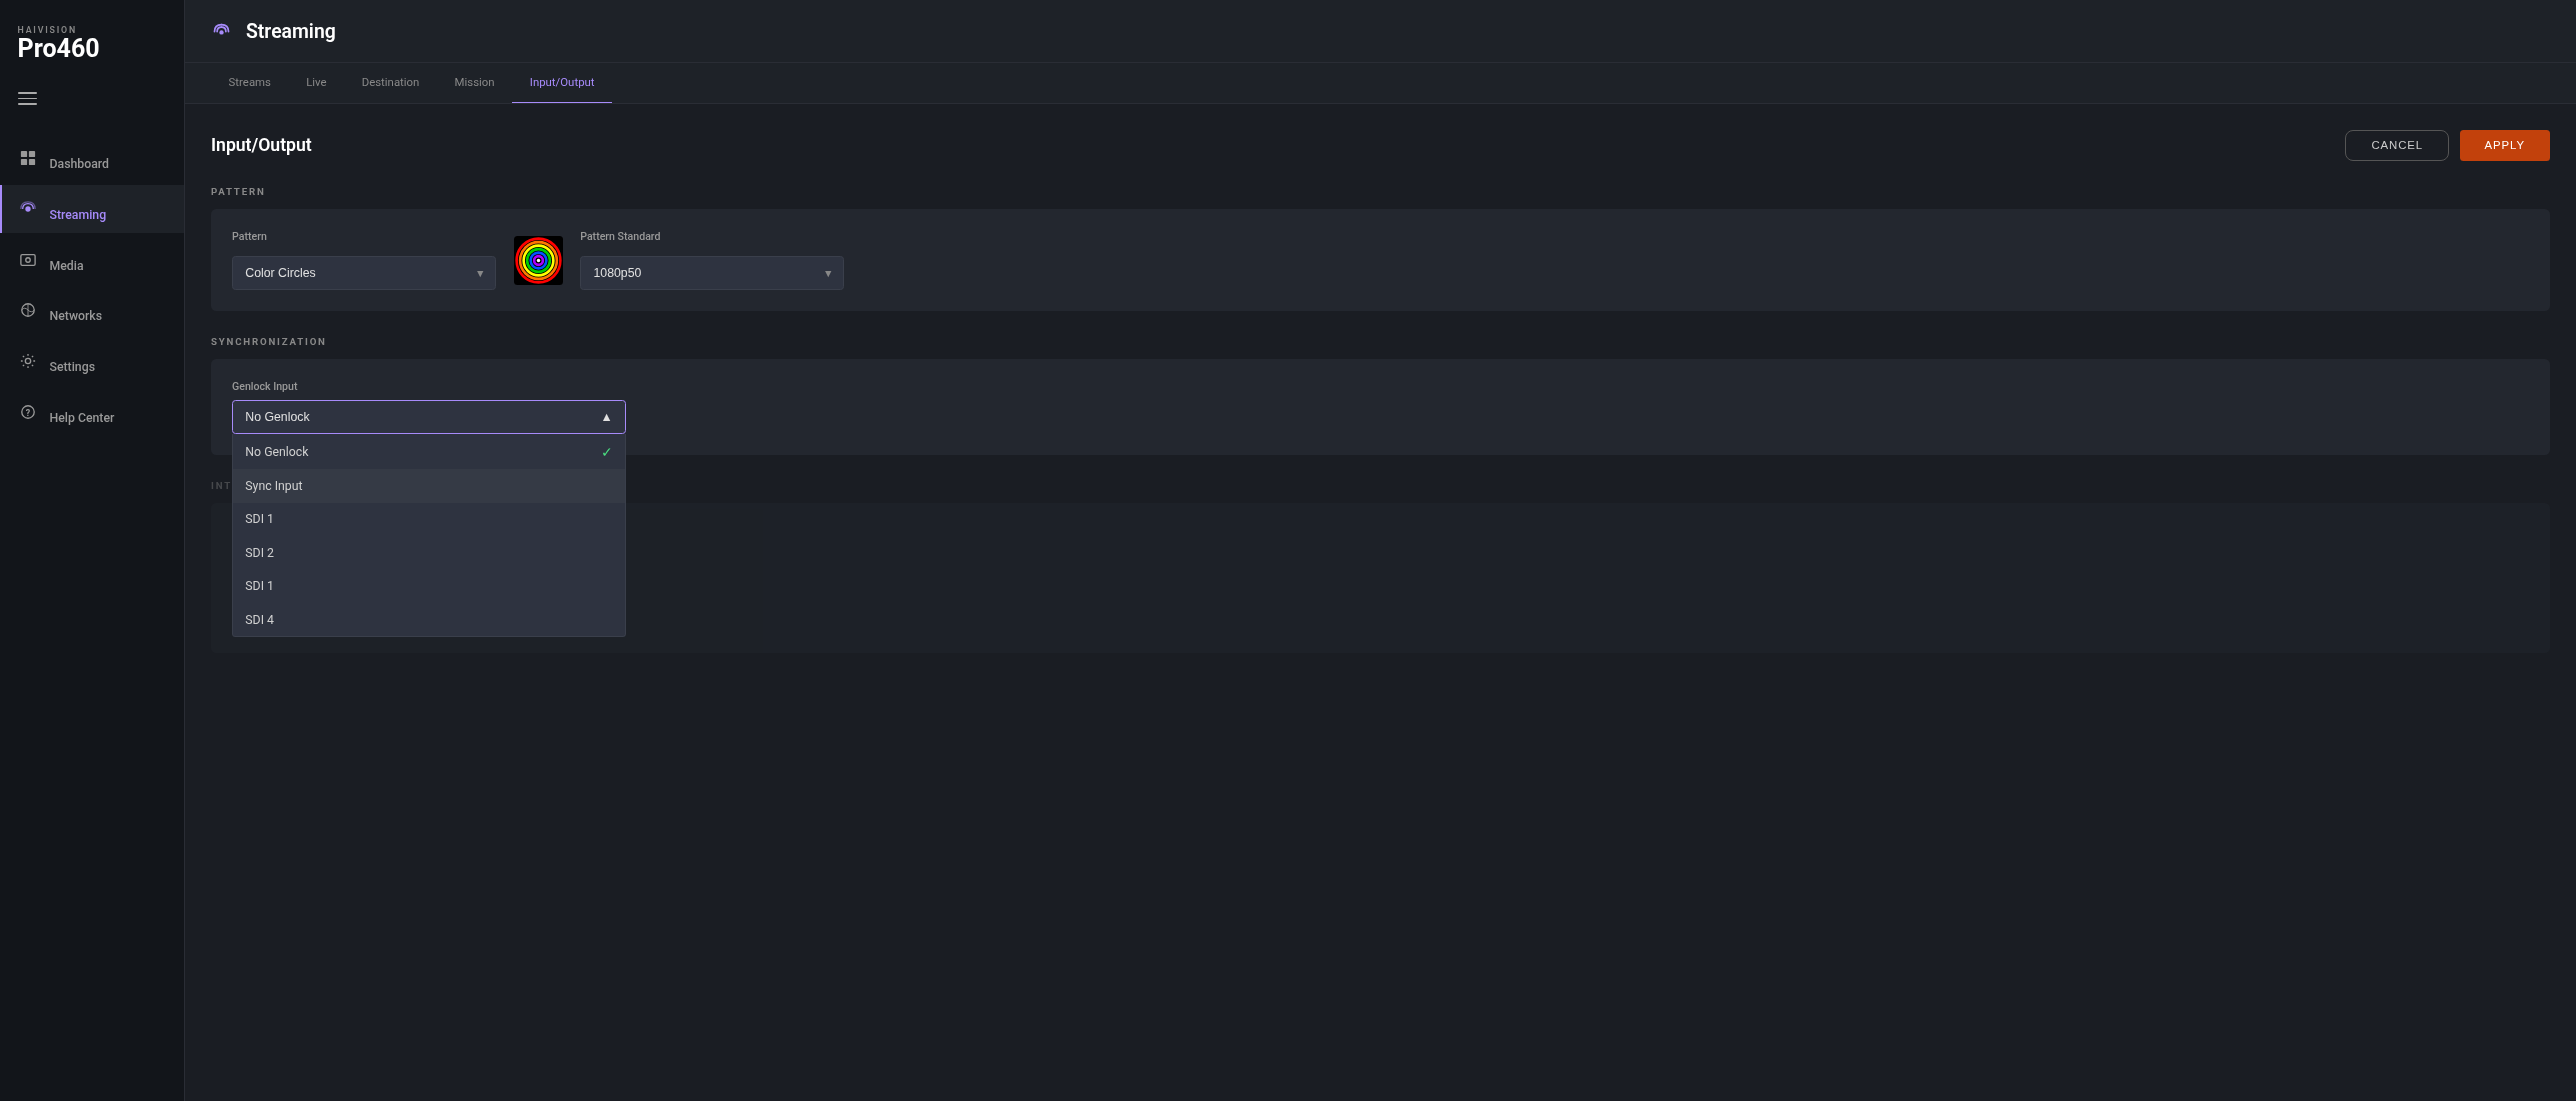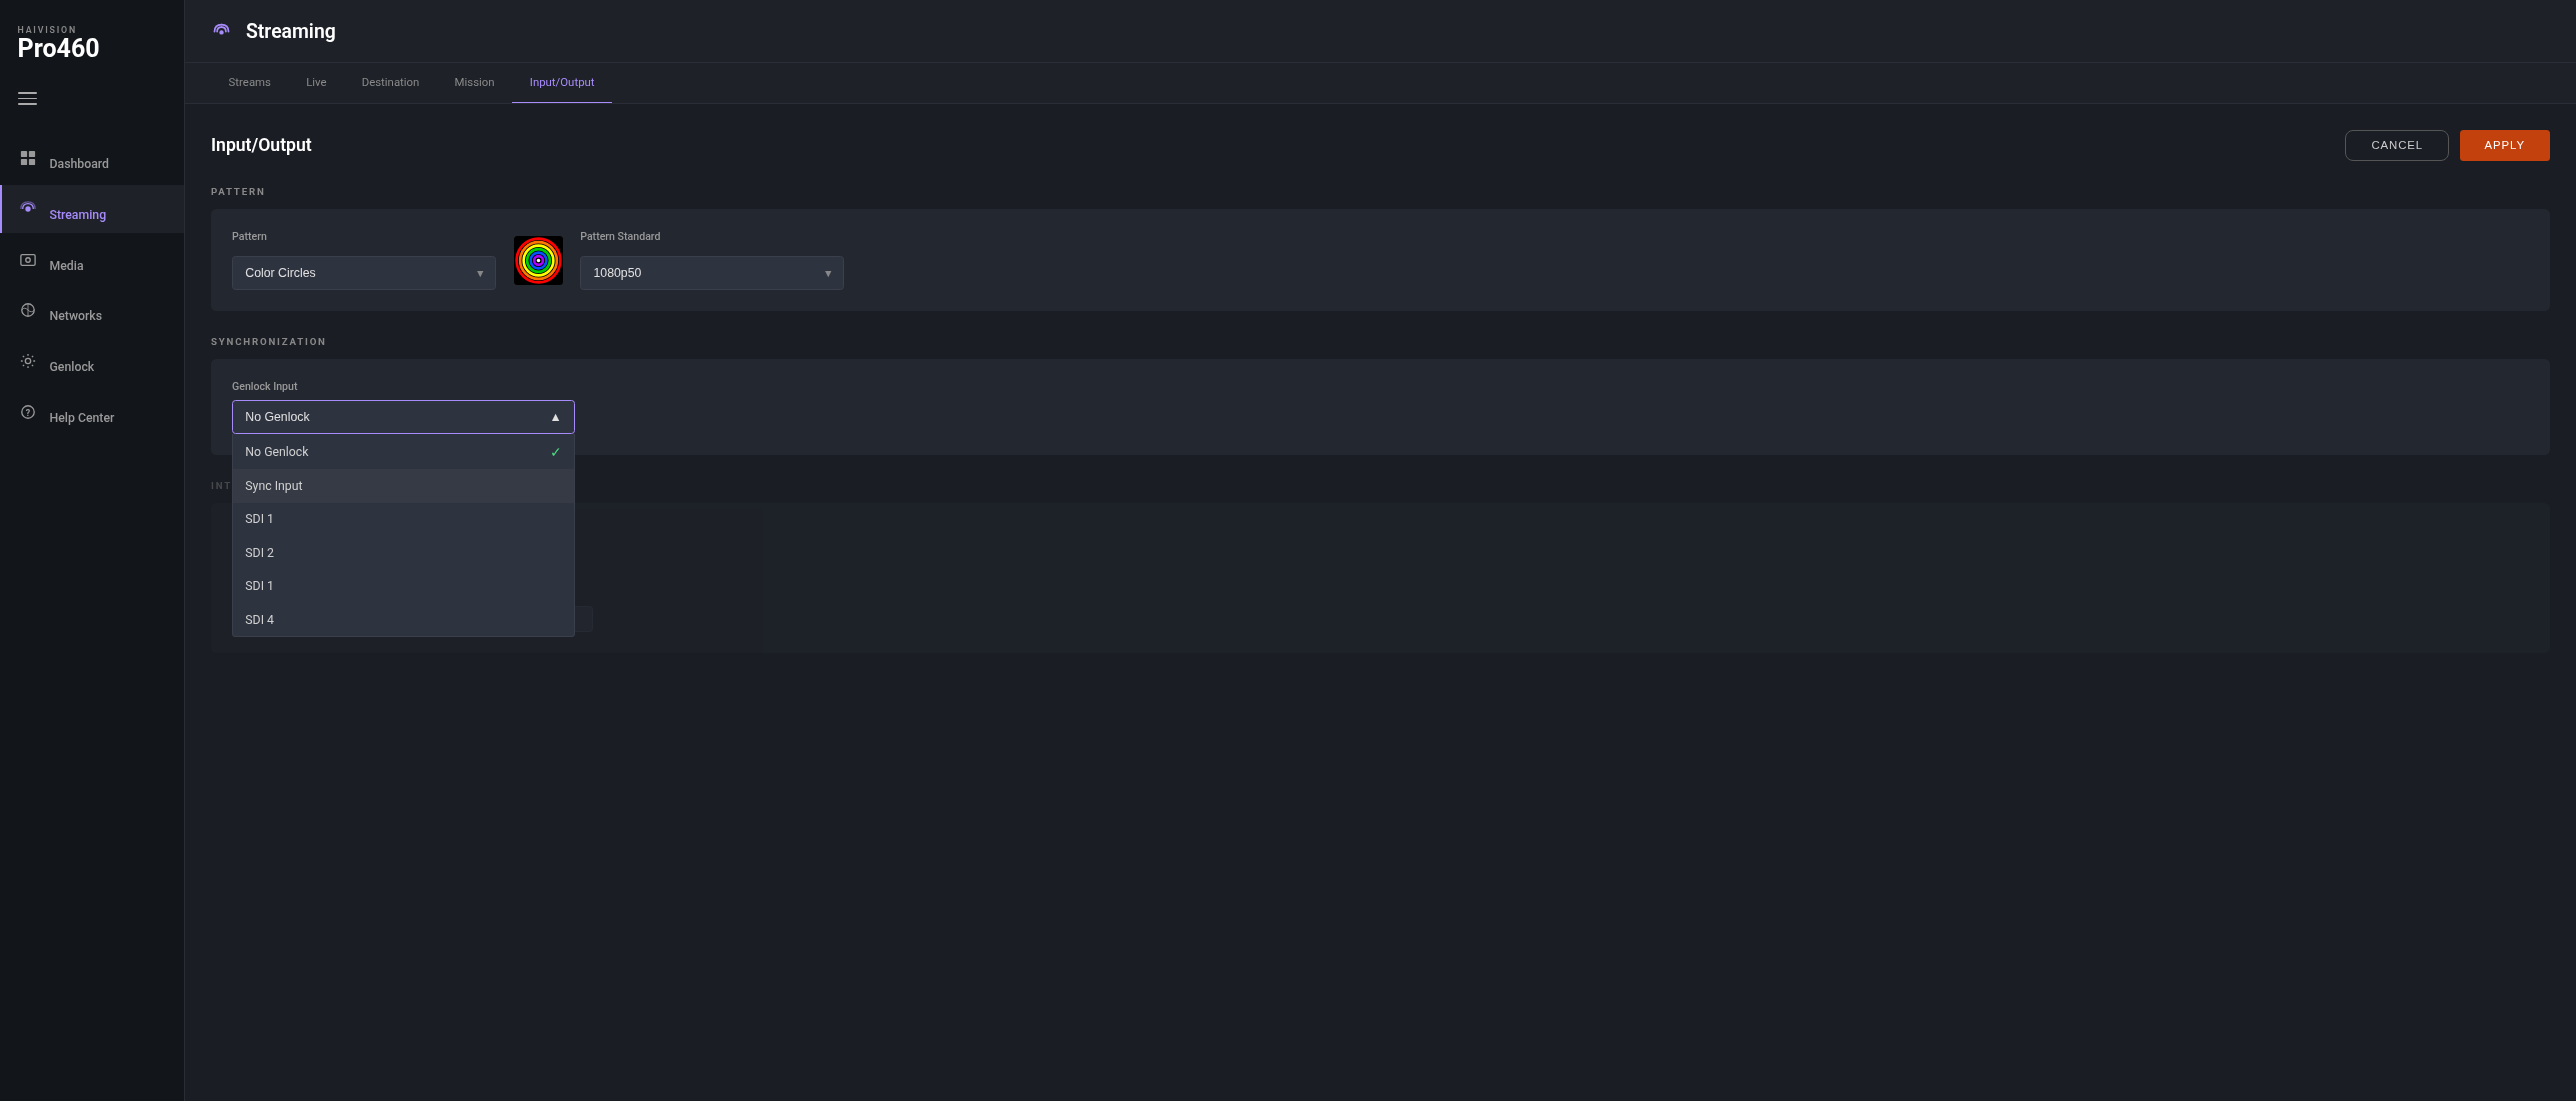--- a/index.html
+++ b/index.html
@@ -251,21 +251,21 @@
       display: flex;
       align-items: center;
       justify-content: center;
       flex-shrink: 0;
       overflow: hidden;
     }
 
     
     .genlock-wrapper {
       position: relative;
-      width: 343px;
+      width: 394px;
     }
     .genlock-select-btn {
       display: flex;
       align-items: center;
       justify-content: space-between;
       background: #2e3340;
       border: 0.9px solid #a78bfa;
       color: #e0e0e0;
       padding: 8.8px 12.3px;
       border-radius: 3.5px;
@@ -442,21 +442,21 @@
       <span class="nav-label">Networks</span>
     </div>
 
     <div class="nav-item">
       <div class="nav-icon">
         <svg width="16" height="16" viewBox="0 0 18 18" fill="none">
           <circle cx="9" cy="9" r="3" stroke="#999" stroke-width="1.5" fill="none"></circle>
           <path d="M9 1v2M9 15v2M1 9h2M15 9h2M3.22 3.22l1.41 1.41M13.37 13.37l1.41 1.41M3.22 14.78l1.41-1.41M13.37 4.63l1.41-1.41" stroke="#999" stroke-width="1.5"></path>
         </svg>
       </div>
-      <span class="nav-label">Genlock</span>
+      <span class="nav-label">Settings</span>
     </div>
 
     <div class="nav-item">
       <div class="nav-icon">
         <svg width="16" height="16" viewBox="0 0 18 18" fill="none">
           <circle cx="9" cy="9" r="7" stroke="#999" stroke-width="1.5" fill="none"></circle>
           <text x="9" y="13" text-anchor="middle" fill="#999" font-size="10" font-weight="bold">?</text>
         </svg>
       </div>
       <span class="nav-label">Help Center</span>

